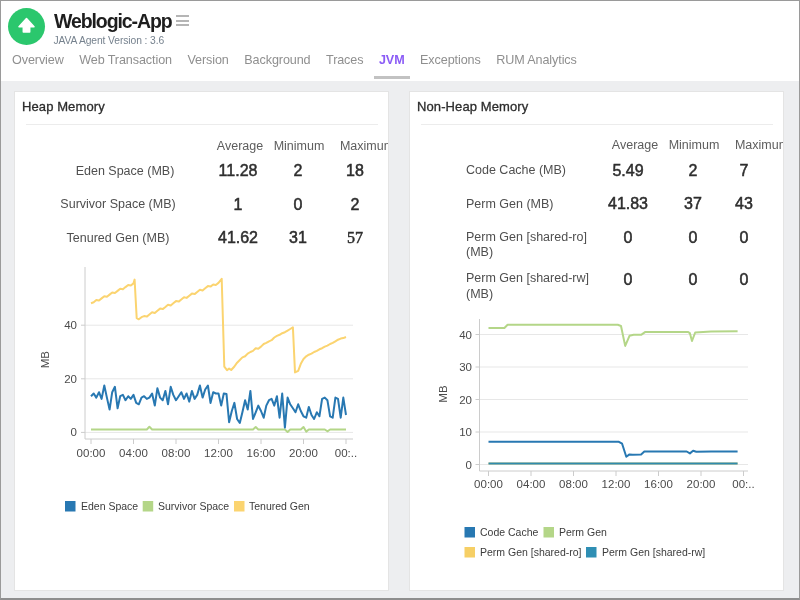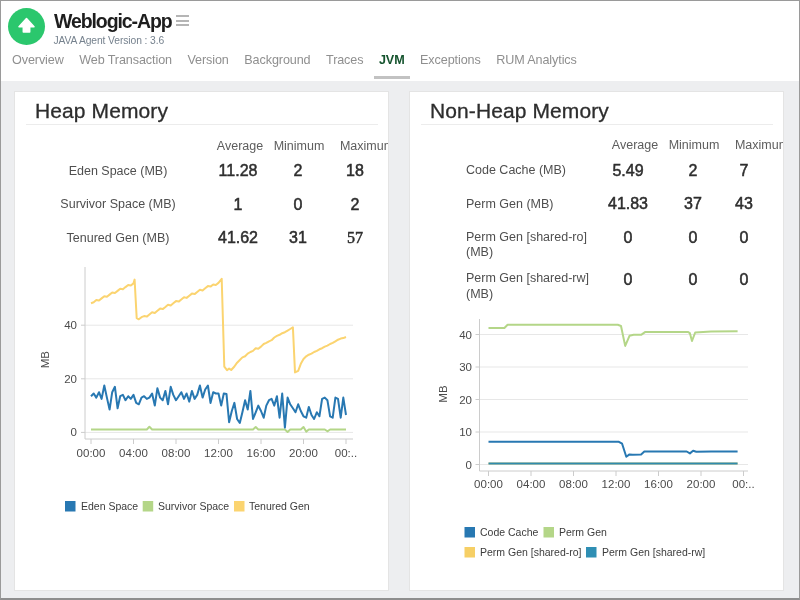--- a/index.html
+++ b/index.html
@@ -7,26 +7,26 @@
 #frame { position:relative; width:800px; height:600px; border:1px solid #9a9a9a; border-bottom:2px solid #8e8e8e; background:#edeef0; }
 #header { position:absolute; left:0; top:0; width:798px; height:80px; background:#fff; }
 #appicon { position:absolute; left:7px; top:7px; width:37px; height:37px; border-radius:50%; background:#2bc76d; }
 #appicon svg { position:absolute; left:0; top:0; }
 #apptitle { position:absolute; left:53px; top:8.5px; font-size:19.5px; font-weight:bold; color:#1e1e1e; letter-spacing:-1.1px; }
 #burger { position:absolute; left:175px; top:14px; width:13px; height:12px; }
 #burger div { height:2px; background:#b5b5b5; margin-bottom:2.6px; }
 #subtitle { position:absolute; left:52.5px; top:33.5px; font-size:10.3px; letter-spacing:-0.1px; color:#76828e; }
 #tabs { position:absolute; left:11px; top:52px; white-space:nowrap; font-size:12.6px; letter-spacing:-0.1px; color:#8f8f8f; }
 #tabs span { display:inline-block; margin-right:15.5px; }
-#tabs span.act { color:#14532d; font-weight:bold; position:relative;text-align:center; }
+#tabs span.act { color:#8b5cf6; font-weight:bold; position:relative;text-align:center; }
 #tabs span.act:after { content:""; position:absolute; left:-5px; right:-5px; top:23px; height:3px; background:#c2c2c2; }
 .card { position:absolute; top:90px; width:375px; height:500px; background:#fff; border:1px solid #e4e4e4; overflow:hidden; }
 #card1 { left:13px; }
 #card2 { left:408px; }
-.ctitle { position:absolute; left:20px; top:7px; font-size:21px; color:#2d2d2d; -webkit-text-stroke:0.3px #2d2d2d; letter-spacing:0.1px; }
+.ctitle { position:absolute; left:7px; top:7px; font-size:13px; color:#2d2d2d; -webkit-text-stroke:0.3px #2d2d2d; letter-spacing:0.1px; }
 .csep { position:absolute; left:11px; right:10px; top:32px; height:1px; background:#ececec; }
 .th { position:absolute; font-size:12.5px; color:#5d5d5d; transform:translate(-50%,-50%); white-space:nowrap; }
 .lbl { position:absolute; font-size:12.5px; color:#4f4f4f; transform:translate(-50%,-50%); white-space:nowrap; text-align:left; line-height:15.8px; }
 .lbl2 { position:absolute; font-size:12.5px; color:#4f4f4f; transform:translateY(-50%); white-space:nowrap; text-align:left; line-height:15.8px; }
 .val { position:absolute; font-size:16px; font-weight:normal; -webkit-text-stroke:0.5px #2e2e2e; color:#2e2e2e; transform:translate(-50%,-50%); white-space:nowrap; }
 svg { position:absolute; }
 .axt { font-size:11.5px; fill:#4b4b4b; }
 .lgt { font-size:10.5px; fill:#3c3c3c; }
 </style>
 </head>
@@ -47,21 +47,21 @@
     <div id="subtitle">JAVA Agent Version : 3.6</div>
     <div id="tabs"><span>Overview</span><span>Web Transaction</span><span>Version</span><span>Background</span><span>Traces</span><span class="act">JVM</span><span>Exceptions</span><span>RUM Analytics</span></div>
   </div>
 
   <div class="card" id="card1">
     <div class="ctitle">Heap Memory</div>
     <div class="csep"></div>
     <div class="th" style="left:225px; top:53.5px;">Average</div>
     <div class="th" style="left:284px; top:53.5px;">Minimum</div>
     <div class="th" style="left:352px; top:53.5px;">Maximum</div>
-    <div class="lbl" style="left:103px; top:79.5px;">Eden Space (MB)</div>
+    <div class="lbl" style="left:110px; top:79.5px;">Eden Space (MB)</div>
     <div class="val" style="left:223px; top:79px;">11.28</div>
     <div class="val" style="left:283px; top:79px;">2</div>
     <div class="val" style="left:340px; top:79px;">18</div>
     <div class="lbl" style="left:103px; top:113px;">Survivor Space (MB)</div>
     <div class="val" style="left:223px; top:112.5px;">1</div>
     <div class="val" style="left:283px; top:112.5px;">0</div>
     <div class="val" style="left:340px; top:112.5px;">2</div>
     <div class="lbl" style="left:103px; top:146.5px;">Tenured Gen (MB)</div>
     <div class="val" style="left:223px; top:146px;">41.62</div>
     <div class="val" style="left:283px; top:146px;">31</div>

